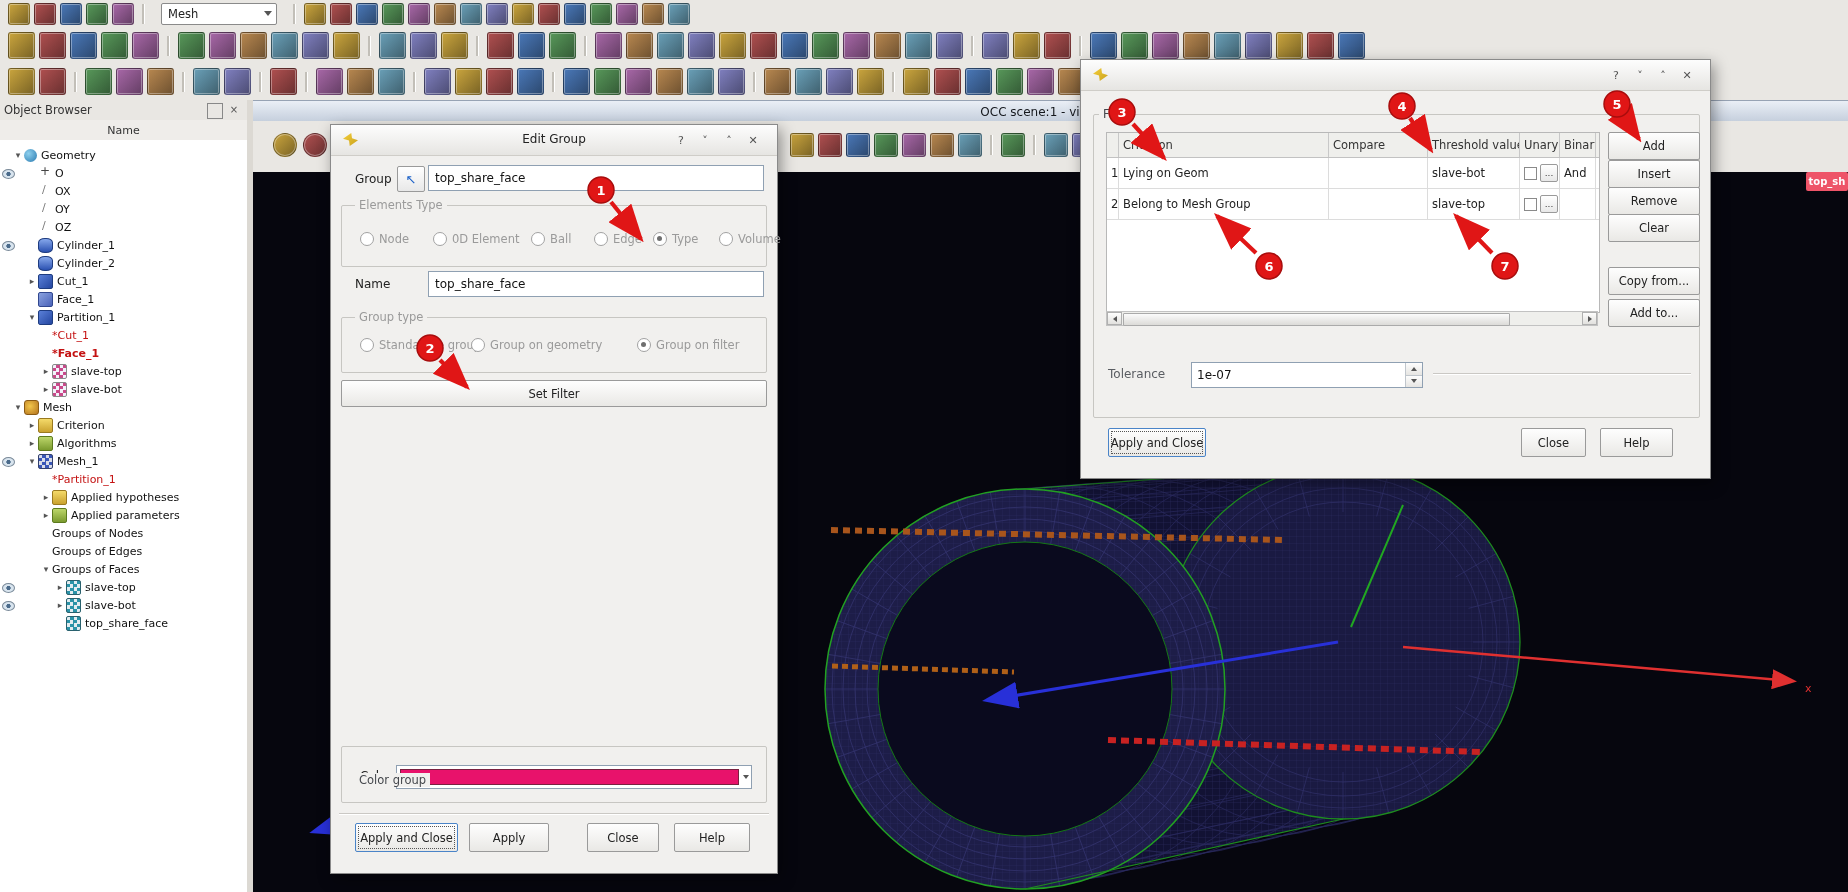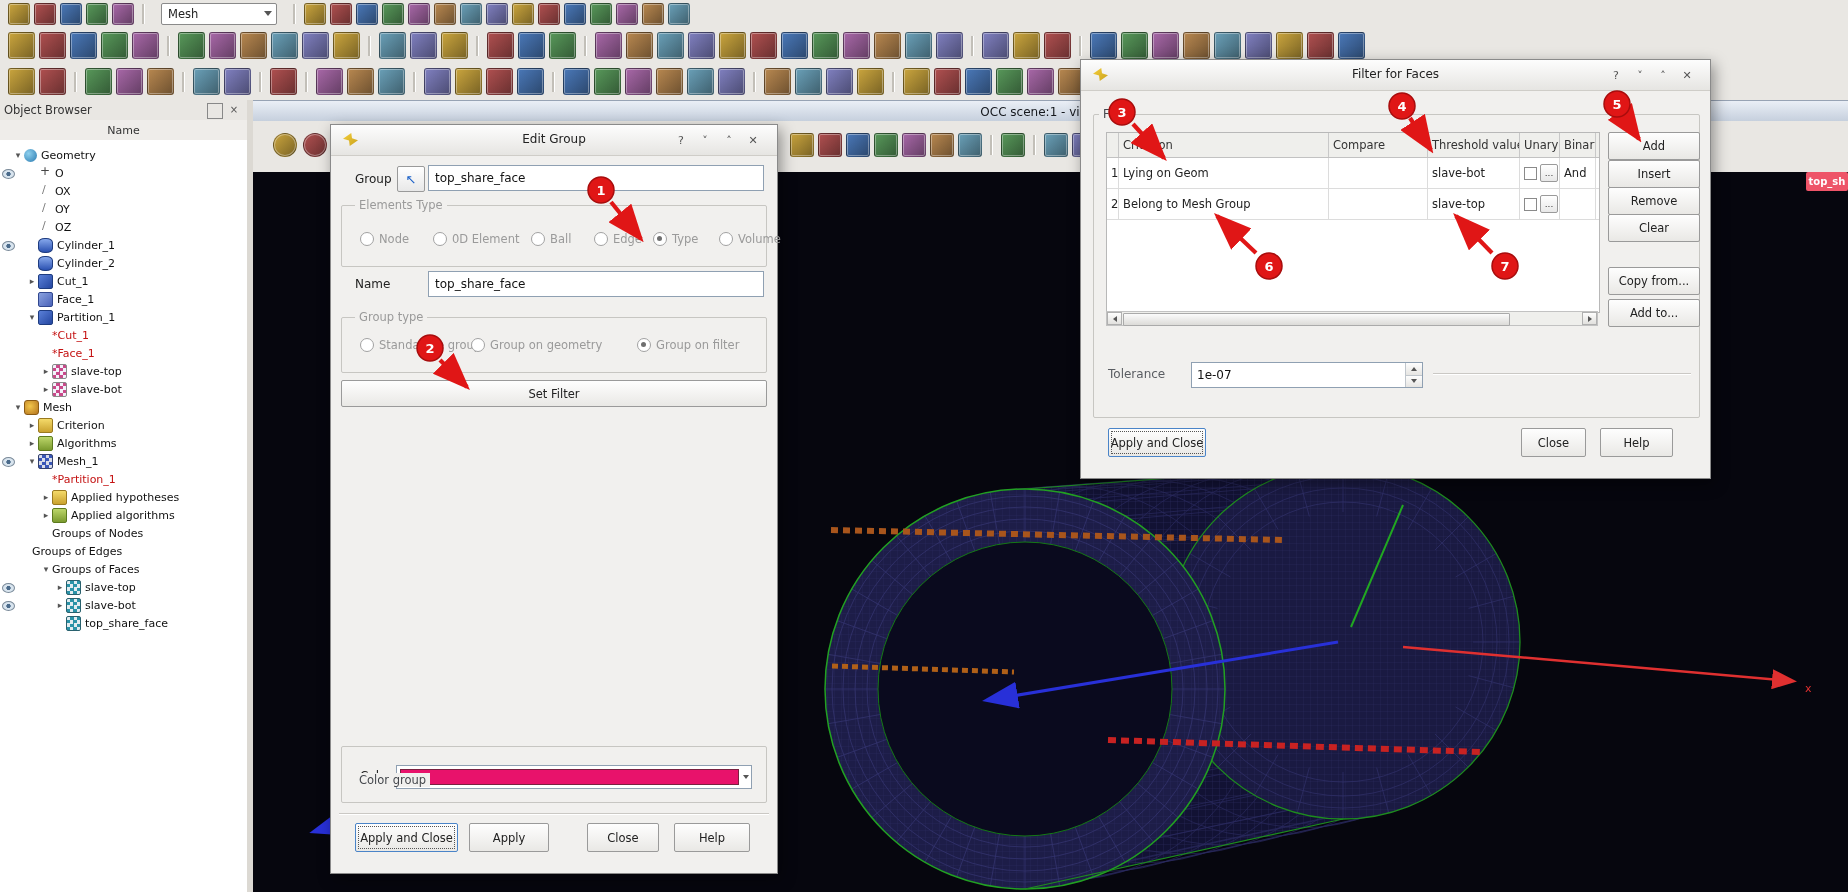--- a/index.html
+++ b/index.html
@@ -289,21 +289,21 @@
         </div>
         <div class="trow" style="padding-left: 26px;">
           <span class="texp">▾</span>
           <span class="ticon ti-solid"></span>
           <span class="tlabel">Partition_1</span>
         </div>
         <div class="trow" style="padding-left: 40px;">
           <span class="texp"></span>
           <span class="tlabel" style="color: rgb(196, 18, 18);">*Cut_1</span>
         </div>
-        <div class="trow" style="padding-left: 40px;">
+        <div class="trow" style="padding-left: 40px; font-weight: bold;">
           <span class="texp"></span>
           <span class="tlabel" style="color: rgb(196, 18, 18);">*Face_1</span>
         </div>
         <div class="trow" style="padding-left: 40px;">
           <span class="texp">▸</span>
           <span class="ticon ti-group-geom"></span>
           <span class="tlabel">slave-top</span>
         </div>
         <div class="trow" style="padding-left: 40px;">
           <span class="texp">▸</span>
@@ -336,27 +336,27 @@
           <span class="tlabel" style="color: rgb(196, 18, 18);">*Partition_1</span>
         </div>
         <div class="trow" style="padding-left: 40px;">
           <span class="texp">▸</span>
           <span class="ticon ti-hypo"></span>
           <span class="tlabel">Applied hypotheses</span>
         </div>
         <div class="trow" style="padding-left: 40px;">
           <span class="texp">▸</span>
           <span class="ticon ti-algo"></span>
-          <span class="tlabel">Applied algorithms</span>
+          <span class="tlabel">Applied parameters</span>
         </div>
         <div class="trow" style="padding-left: 40px;">
           <span class="texp"></span>
           <span class="tlabel">Groups of Nodes</span>
         </div>
-        <div class="trow" style="padding-left: 20px;">
+        <div class="trow" style="padding-left: 40px;">
           <span class="texp"></span>
           <span class="tlabel">Groups of Edges</span>
         </div>
         <div class="trow" style="padding-left: 40px;">
           <span class="texp">▾</span>
           <span class="tlabel">Groups of Faces</span>
         </div>
         <div class="trow" style="padding-left: 54px;">
           <span class="texp">▸</span>
           <span class="ticon ti-mesh-group"></span>
@@ -639,21 +639,20 @@
         <span>Close</span>
       </div>
     <div class="btn" style="left:343px;top:698px;width:74px;height:27px;">
         <span>Help</span>
       </div>
   </div>
 
   <div class="dlg" id="filter-dlg" style="left:1080px;top:59px;width:629px;height:418px;z-index:50;">
     <div class="dlg-title">
       <span class="dlg-ico"></span>
-      <span class="dlg-title-text">Filter for Faces</span>
       <span class="winbtn" style="right:86px;">?</span>
       <span class="winbtn" style="right:62px;">˅</span>
       <span class="winbtn" style="right:39px;">˄</span>
       <span class="winbtn" style="right:15px;">✕</span>
     </div>
 
     <span class="grplegend dark" style="left:18px;top:47px;">Filter</span>
     <div class="grpbox" style="left:12px;top:54px;width:605px;height:302px;"></div>
 
     <div id="filter-table">

